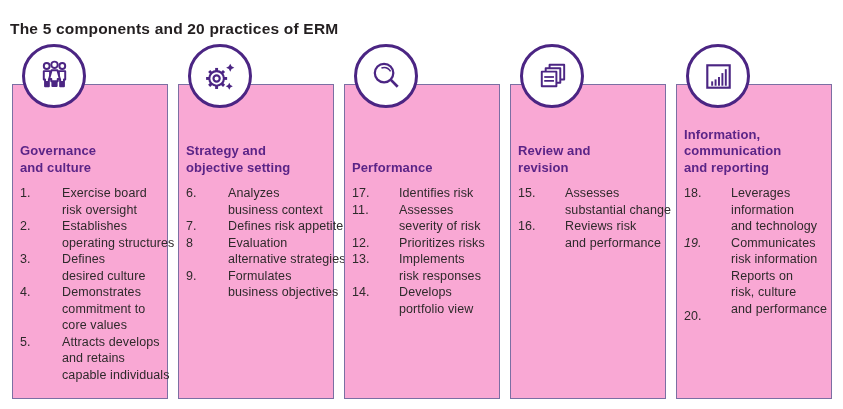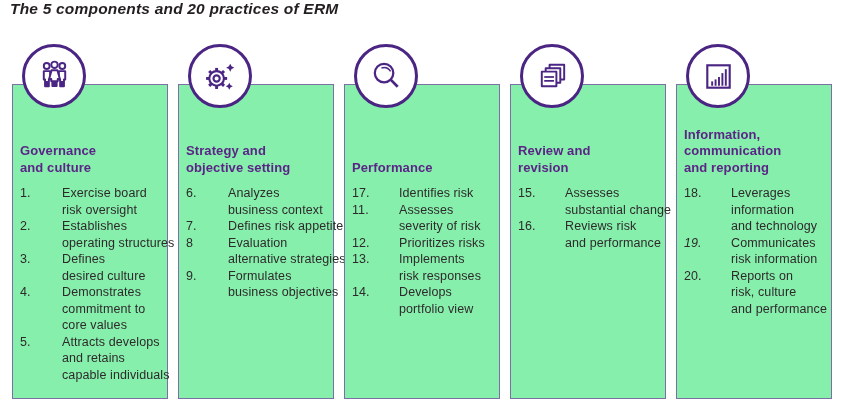--- a/index.html
+++ b/index.html
@@ -5,37 +5,36 @@
   html, body { margin: 0; padding: 0; }
   body {
     width: 843px; height: 409px;
     background: #ffffff;
     font-family: "Liberation Sans", sans-serif;
     position: relative;
     color: var(--body-text, #2e2a2b);
     overflow: hidden;
   }
   .heading {
-    position: absolute; left: 10px; top: 0;
+    position: absolute; left: 10px; top: 20px;
     margin: 0;
     font-size: 15.5px; font-weight: bold;
     letter-spacing: 0.2px;
     color: var(--heading-text, #231f20);
-    font-style: italic;
   }
   .columns {
     position: absolute; left: 12px; top: 84px;
     display: flex; gap: 10px;
   }
   .col {
     position: relative;
     width: 156px; height: 315px;
     border: 1px solid var(--box-border, #7b6fa3);
     box-sizing: border-box;
-    background: #86efac;
+    background: #f9a8d4;
   }
   .circle {
     position: absolute; left: 9px; top: -41px;
     width: 64px; height: 64px;
     border: 3px solid var(--deep, #4b2583);
     border-radius: 50%;
     background: #fff;
     box-sizing: border-box;
     display: flex; align-items: center; justify-content: center;
     color: var(--deep, #4b2583);
@@ -279,21 +278,21 @@
 and technology</span>
   </div>
 
   <div class="item">
     <span class="num" style="width: 21px; font-style: italic;">19.</span>
     <span class="txt">Communicates
 risk information</span>
   </div>
 
   <div class="item">
-    <span class="num" style="width: 21px;">20.</span>
+    <span class="num" style="width: 21px; margin-top: 40px;">20.</span>
     <span class="txt">Reports on
 risk, culture
 and performance</span>
   </div>
 </div>
     </div>
   </section>
 </div>
 
 </body></html>

